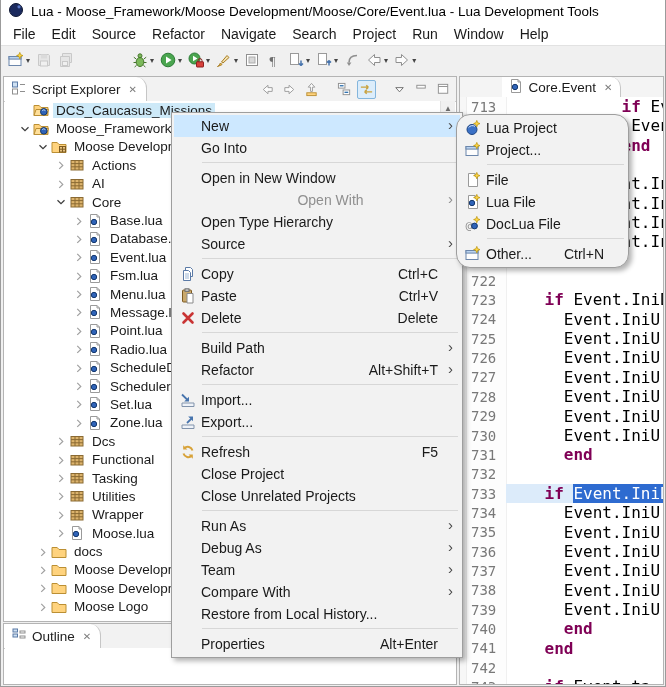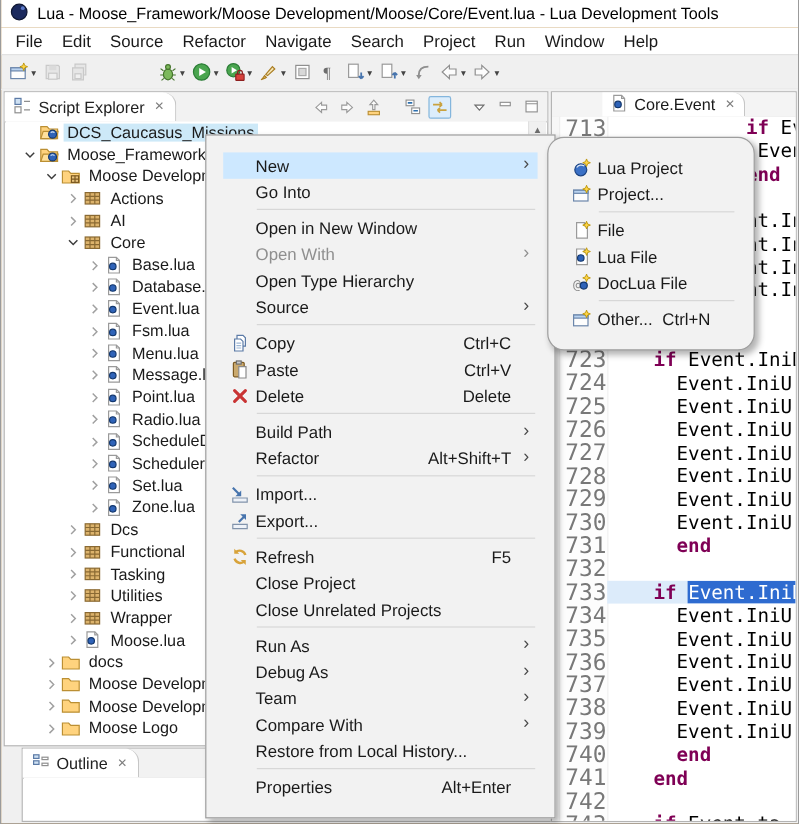--- a/index.html
+++ b/index.html
@@ -34,50 +34,50 @@
   .tree{position:absolute;top:24px;left:1px;right:15px;bottom:1px;overflow:hidden;font-size:13.5px;background:#fff;}
   .trow{height:18.4px;display:flex;align-items:center;white-space:nowrap;}
   .chev{width:16px;flex:none;display:flex;justify-content:center;align-items:center;}
   .ticon{width:16px;height:16px;flex:none;margin-right:4px;display:flex;align-items:center;}
   .tlabel{padding:0 3px;}
   .tlabel.sel{background:var(--tree-sel,#cde9f8);}
   .tree-scrollbar{position:absolute;top:24px;right:1px;width:14px;bottom:1px;background:#f0f0f0;
                   border-left:1px solid #e0e0e0;}
   .scroll-arrow{display:block;text-align:center;font-size:8px;color:#6d6d6d;padding-top:3px;}
   
-  #outline-panel{left:2px;top:549px;width:454px;height:62px;margin-left:15px;}
+  #outline-panel{left:2px;top:549px;width:454px;height:62px;}
   .outline-body{position:absolute;top:24px;left:1px;right:1px;bottom:1px;background:#fff;}
   
   #editor-panel{left:458px;top:2px;right:1px;bottom:1px;border-color:#b4b4b4;}
   .editor-tabbar{height:20px;background:#f4f4f4;border-bottom:1px solid #c6c6c6;display:flex;justify-content:center;}
   .editor-tab{display:flex;align-items:center;gap:5px;padding:0 8px 0 6px;background:#fff;
               border-right:1px solid #c6c6c6;border-top-right-radius:10px;font-size:13.5px;}
   .editor{position:absolute;top:20px;left:0;right:0;bottom:0;background:#fff;overflow:hidden;
           font-family:"DejaVu Sans Mono",monospace;font-size:16px;}
   .ruler{position:absolute;left:0;top:0;bottom:0;width:6px;background:#f7f7f7;border-right:1px solid #ececec;}
   .gutter{position:absolute;left:7px;top:0;bottom:0;width:39px;background:#fdfdfd;border-right:1px solid #f0f0f0;}
   .codelines{position:absolute;left:0;top:0;right:0;}
   .codeline{height:19.35px;display:flex;align-items:center;}
-  .lnum{flex:none;width:46px;box-sizing:border-box;padding-left:11px;font-size:19px;color:var(--lnum,#787878);}
+  .lnum{flex:none;width:46px;box-sizing:border-box;padding-left:11px;font-size:14px;color:var(--lnum,#787878);}
   .codetext{flex:1;height:100%;display:flex;align-items:flex-start;white-space:pre;overflow:hidden;color:#000;}
   .codeline.cur .codetext{background:var(--cur-line,#dcebfa);}
   .kw{color:var(--kw,#7f0055);font-weight:bold;}
   .selseg{background:var(--sel-bg,#2e6bd0);color:#fff;}
   
   .menu{position:absolute;background:#f2f2f2;border:1px solid #9e9e9e;box-shadow:3px 3px 5px rgba(0,0,0,.3);
-        padding:14px;z-index:50;font-size:14px;box-sizing:border-box;}
+        padding:2px;z-index:50;font-size:14px;box-sizing:border-box;}
   #context-menu{left:170px;top:112px;width:292px;}
   #new-submenu{left:455px;top:114px;width:173px;border-radius:14px;}
   .mitem{height:22px;display:flex;align-items:center;position:relative;}
   .mitem.hl{background:var(--menu-hl,#cde8ff);}
   .micon{width:27px;flex:none;display:flex;justify-content:center;align-items:center;}
   .mlabel{flex:1;white-space:nowrap;}
   .maccel{margin-right:22px;white-space:nowrap;}
   .marrow{position:absolute;right:7px;top:1px;font-size:15px;color:#4a4a4a;}
-  .mitem.disabled .mlabel,.mitem.disabled .marrow{color:#8f8f8f;}
+  .mitem.disabled .mlabel,.mitem.disabled .marrow{color:#8f8f8f;text-align:center;}
   .msep{height:1px;background:#d7d7d7;margin:3px 2px 4px 28px;}
 </style>
 </head>
 <body>
 
 <div class="window">
   <div class="titlebar">
     <span id="app-logo"><svg width="16" height="16" viewBox="0 0 16 16">
           <circle cx="8" cy="8" r="6.5" fill="#1b2a5e" stroke="#0e1733"></circle>
           <circle cx="11" cy="4.8" r="1.6" fill="#5b79c9"></circle>

